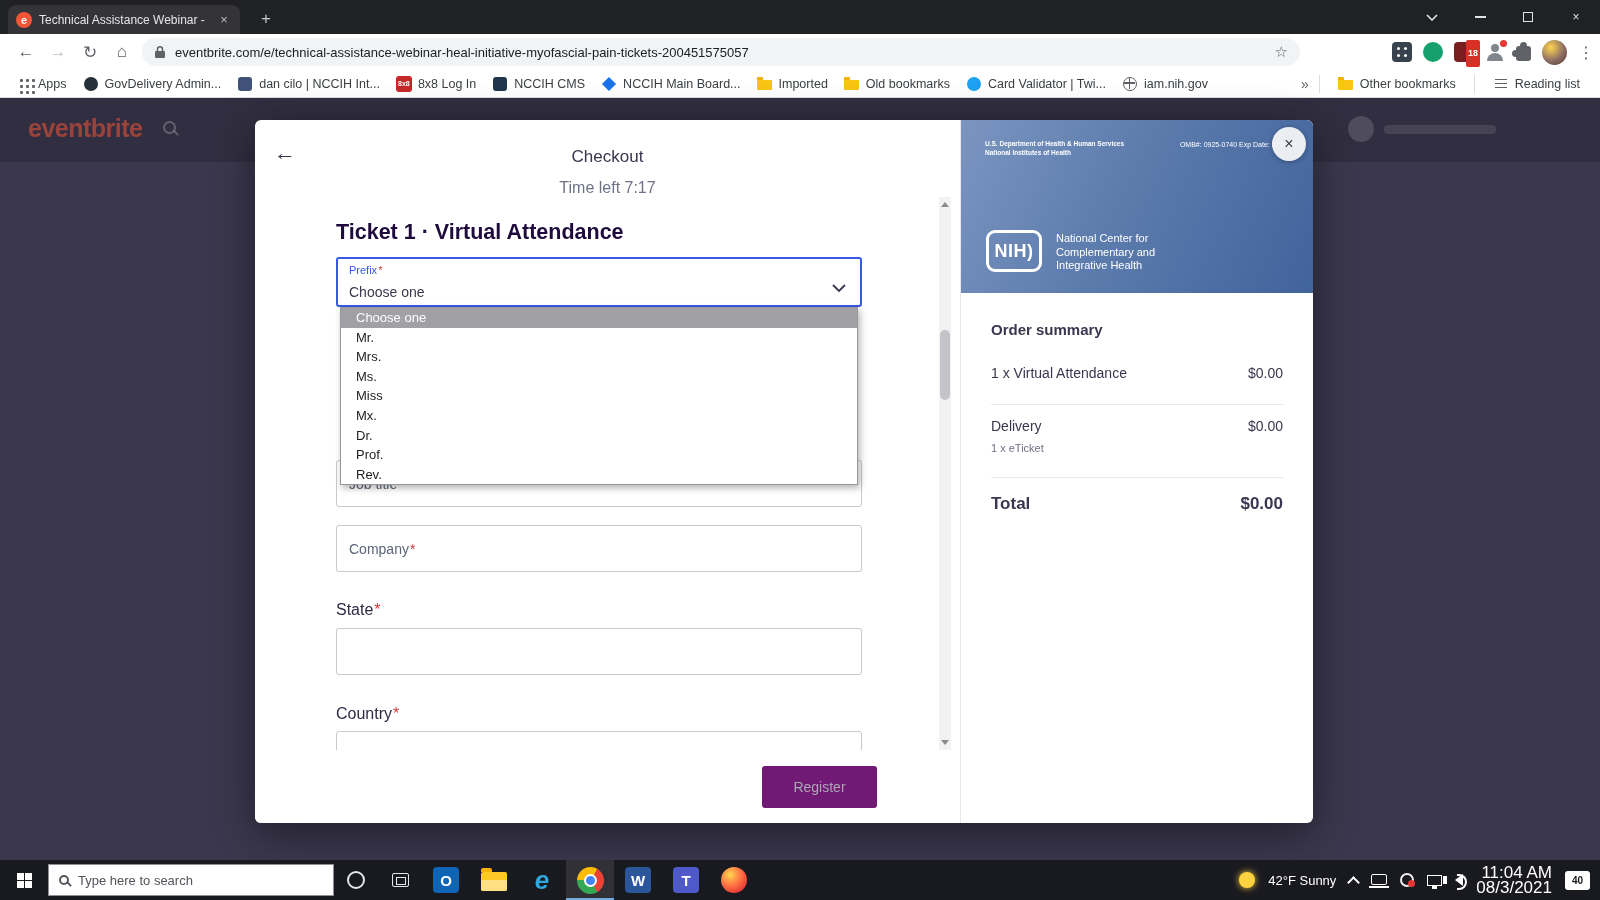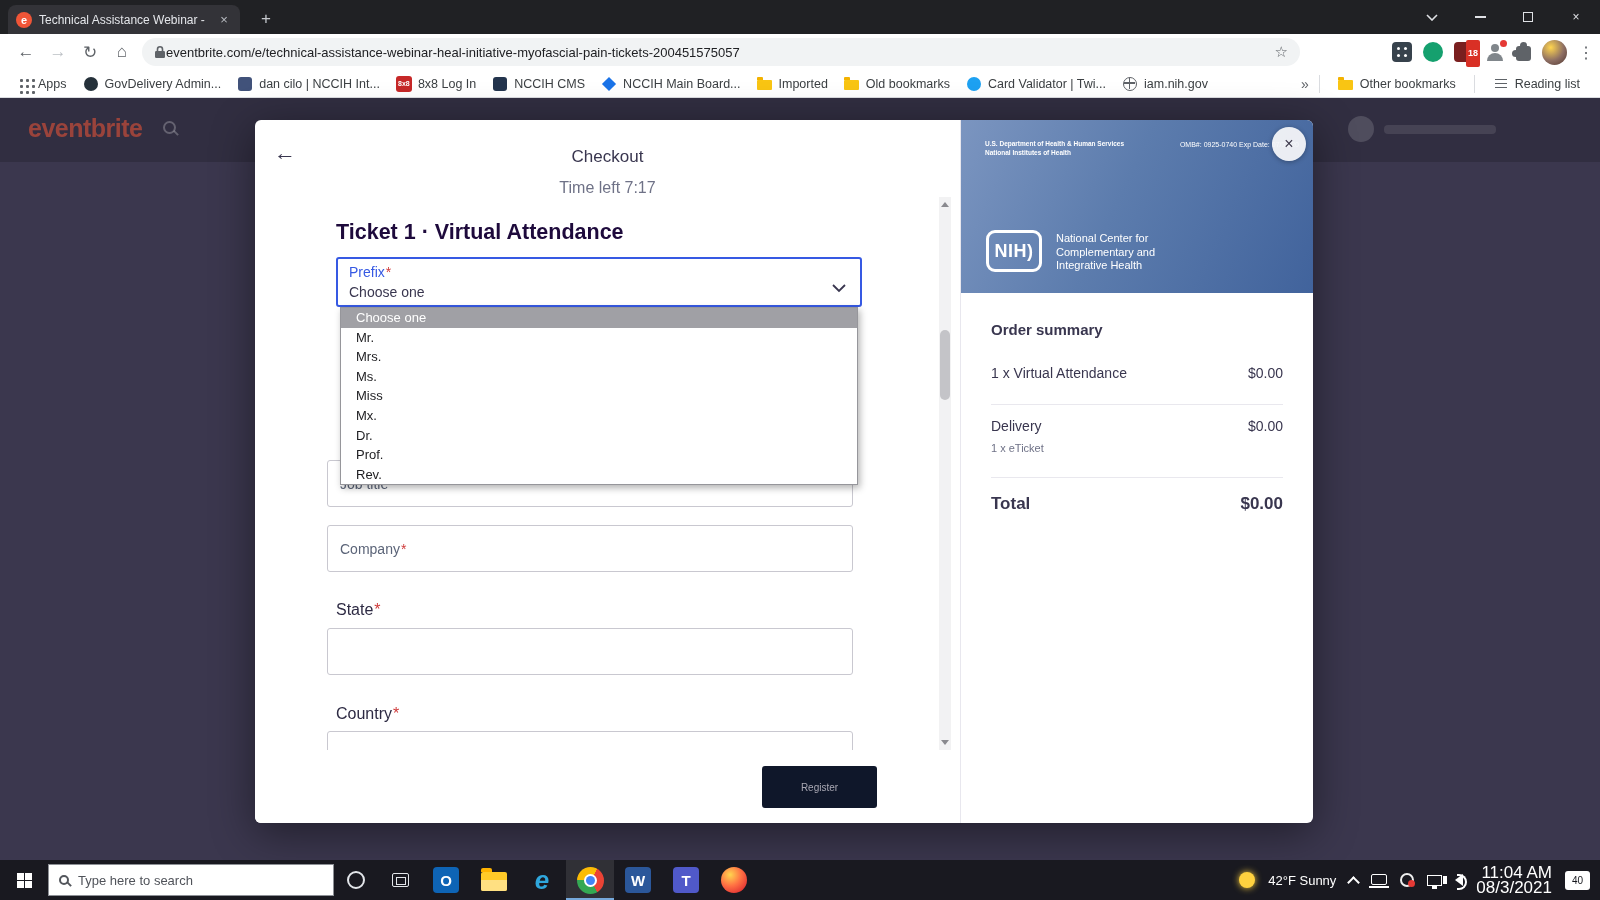--- a/index.html
+++ b/index.html
@@ -15,21 +15,21 @@
   .newtab{position:absolute;left:254px;top:7px;width:24px;height:24px;color:#c6c9ce;font-size:17px;display:flex;align-items:center;justify-content:center;border-radius:50%}
   .win-controls{position:absolute;right:0;top:0;height:34px;display:flex}
   .wc{width:48px;height:34px;display:flex;align-items:center;justify-content:center;color:#dfe1e5;font-size:12px}
   .wc .min{width:11px;height:2px;background:#dfe1e5}
   .wc .max{width:10px;height:10px;border:1.4px solid #dfe1e5}
 
   
   .navbar{position:absolute;top:34px;left:0;width:100%;height:36px;background:#ffffff}
   .nav-icon{position:absolute;top:4px;width:28px;height:28px;display:flex;align-items:center;justify-content:center;color:#5f6368;font-size:17px;border-radius:50%}
   .nav-icon.disabled{color:#bcc0c5}
-  .omnibox{position:absolute;left:142px;top:4px;width:1158px;height:28px;background:#f1f3f4;border-radius:14px;display:flex;align-items:center;padding:0 12px;}
+  .omnibox{position:absolute;left:142px;top:4px;width:1158px;height:28px;background:#f1f3f4;border-radius:14px;display:flex;align-items:center;padding:0 12px;gap:9px}
   .url{font-size:13px;color:#202124;flex:1;white-space:nowrap;overflow:hidden}
   .star{color:#5f6368;font-size:15px}
   .nav-right{position:absolute;right:8px;top:4px;height:28px;display:flex;align-items:center;gap:11px}
   .ei{width:20px;height:20px;position:relative;flex:none}
   .ei-grid{background:#37424c;border-radius:4px}
   .ei-grid .dots{position:absolute;left:5px;top:5px;width:3px;height:3px;background:#fff;border-radius:50%;box-shadow:7px 0 0 #fff,0 7px 0 #fff,7px 7px 0 #fff}
   .ei-green{background:#15a06e;border-radius:50%}
   .ei-maroon{background:#7a1f1f;border-radius:4px}
   .badge18{position:absolute;bottom:-5px;right:-6px;background:#d93025;color:#fff;font-size:9px;line-height:11px;padding:8px 2px;border-radius:2px;font-weight:bold}
   .ei-person{border-radius:50%}
@@ -77,37 +77,37 @@
   .m-left{position:relative;width:705px;background:#fff;flex:none}
   .m-right{position:relative;width:353px;background:#fff;border-left:1px solid #e8e7ee;flex:none}
 
   .back{position:absolute;left:16px;top:19px;font-size:22px;color:#39364f;width:28px;height:28px;display:flex;align-items:center;justify-content:center}
   .m-title{position:absolute;left:0;right:0;top:27px;text-align:center;font-size:17px;color:#39364f}
   .m-timeleft{position:absolute;left:0;right:0;top:59px;text-align:center;font-size:16px;color:#6f7287}
 
   .ticket-h{position:absolute;left:81px;top:100px;font-size:21.5px;font-weight:bold;color:#1e0a3c}
 
   .sel{position:absolute;left:81px;top:137px;width:526px;height:50px;border:2px solid #3659e3;border-radius:3px;background:#fff}
-  .sel-label{position:absolute;left:11px;top:5px;font-size:14px;color:#3659e3}
+  .sel-label{position:absolute;left:11px;top:5px;font-size:11px;color:#3659e3}
   .req{color:#cf3a3a;margin-left:1px}
   .sel-value{position:absolute;left:11px;top:25px;font-size:14px;color:#39364f}
   .sel-chev{position:absolute;right:14px;top:20px}
 
   .dd{position:absolute;left:85px;top:187px;width:518px;background:#fff;border:1px solid #96969b;box-shadow:2px 3px 7px rgba(0,0,0,.3);z-index:30}
   .dd-item{height:19.6px;line-height:19.6px;padding-left:15px;font-size:13px;color:#1d1d20}
   .dd-item.hl{background:#a0a0a5;color:#fff}
 
-  .field{position:absolute;left:72px;width:526px;height:47px;border:1px solid #c9c8d0;border-radius:3px;background:#fff;z-index:1}
+  .field{position:absolute;left:81px;width:526px;height:47px;border:1px solid #c9c8d0;border-radius:3px;background:#fff;z-index:1}
   .ph{position:absolute;left:12px;top:50%;transform:translateY(-50%);font-size:14px;color:#5b6478}
   .f-job{top:340px}.f-company{top:405px}.f-state{top:508px}.f-country{top:611px}
   .lbl{position:absolute;left:81px;font-size:16px;color:#2d2a43;z-index:1}
   .lbl-state{top:481px}.lbl-country{top:585px}
 
   .m-footer{position:absolute;left:0;right:0;top:630px;height:73px;background:#fff;z-index:10}
-  .register{position:absolute;left:507px;top:16px;width:115px;height:42px;background:#0f172a;color:#a9a8b3;font-size:10px;border-radius:3px;display:flex;align-items:center;justify-content:center}
+  .register{position:absolute;left:507px;top:16px;width:115px;height:42px;background:#701a75;color:#a9a8b3;font-size:14px;border-radius:3px;display:flex;align-items:center;justify-content:center}
 
   .sb{position:absolute;left:684px;top:77px;width:12px;height:553px;background:#f2f2f3;z-index:5}
   .sb-up,.sb-down{position:absolute;left:0;width:12px;height:15px;display:flex;align-items:center;justify-content:center}
   .sb-up{top:0}.sb-down{bottom:0}
   .tri-up{width:0;height:0;border-left:4px solid transparent;border-right:4px solid transparent;border-bottom:5px solid #8a8a8f}
   .tri-down{width:0;height:0;border-left:4px solid transparent;border-right:4px solid transparent;border-top:5px solid #8a8a8f}
   .sb-thumb{position:absolute;left:1px;top:133px;width:10px;height:70px;background:#c4c4c8;border-radius:5px}
 
   
   .banner{position:absolute;left:0;top:0;right:0;height:173px;background:linear-gradient(115deg,#7b95c0 0%,#5c7cad 45%,#41639c 100%)}
@@ -156,21 +156,21 @@
   .ic-laptop{width:16px;height:11px;border:1.6px solid #fff;border-radius:2px;position:relative;margin-top:-2px}
   .ic-laptop::after{content:"";position:absolute;left:-3px;bottom:-4px;width:20px;height:2px;background:#fff}
   .ic-ring{width:14px;height:14px;border:2px solid #eee;border-radius:50%;position:relative}
   .ic-ring::after{content:"";position:absolute;right:-3px;bottom:-2px;width:7px;height:7px;border-radius:50%;background:#e53935}
   .ic-net{width:15px;height:11px;border:1.6px solid #fff;position:relative}
   .ic-net::after{content:"";position:absolute;left:4px;bottom:-4px;width:5px;height:2.5px;background:#fff}
   .ic-vol{width:0;height:0;border-top:6px solid transparent;border-bottom:6px solid transparent;border-right:8px solid #fff;position:relative}
   .ic-vol::before{content:"";position:absolute;left:-12px;top:-4px;width:4px;height:8px;background:#fff}
   .ic-vol::after{content:"";position:absolute;left:2px;top:-6px;width:8px;height:12px;border:2px solid #fff;border-left:none;border-radius:0 10px 10px 0}
   .clock{font-size:17px;line-height:15px;color:#fff;text-align:right;white-space:nowrap}
-  .action{width:25px;height:19px;background:#fff;border-radius:3px;color:#15161c;font-size:10px;font-weight:normal;display:flex;align-items:center;justify-content:center}
+  .action{width:25px;height:19px;background:#fff;border-radius:3px;color:#15161c;font-size:10px;font-weight:bold;display:flex;align-items:center;justify-content:center}
 </style>
 </head>
 <body>
 
 <div id="screen">
 
   <div class="titlebar">
     <div class="tab">
       <span class="favicon">e</span>
       <span class="tab-title">Technical Assistance Webinar - H</span>

